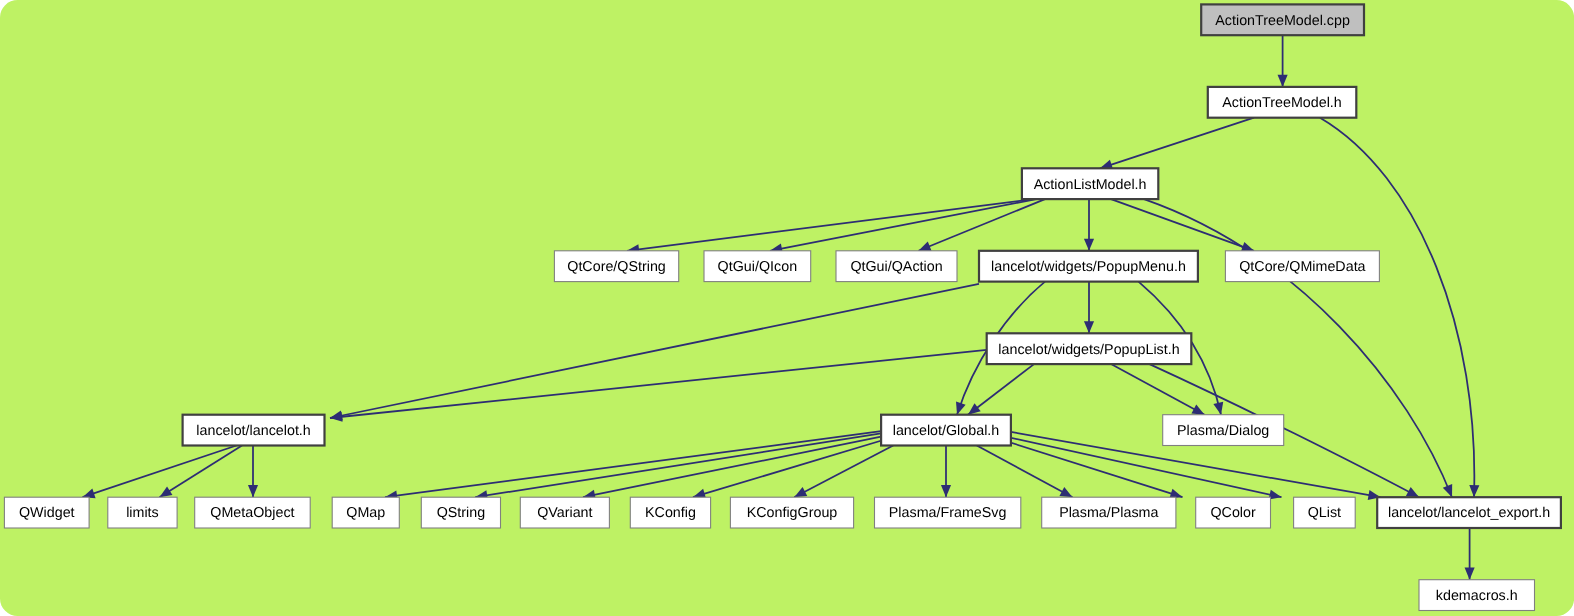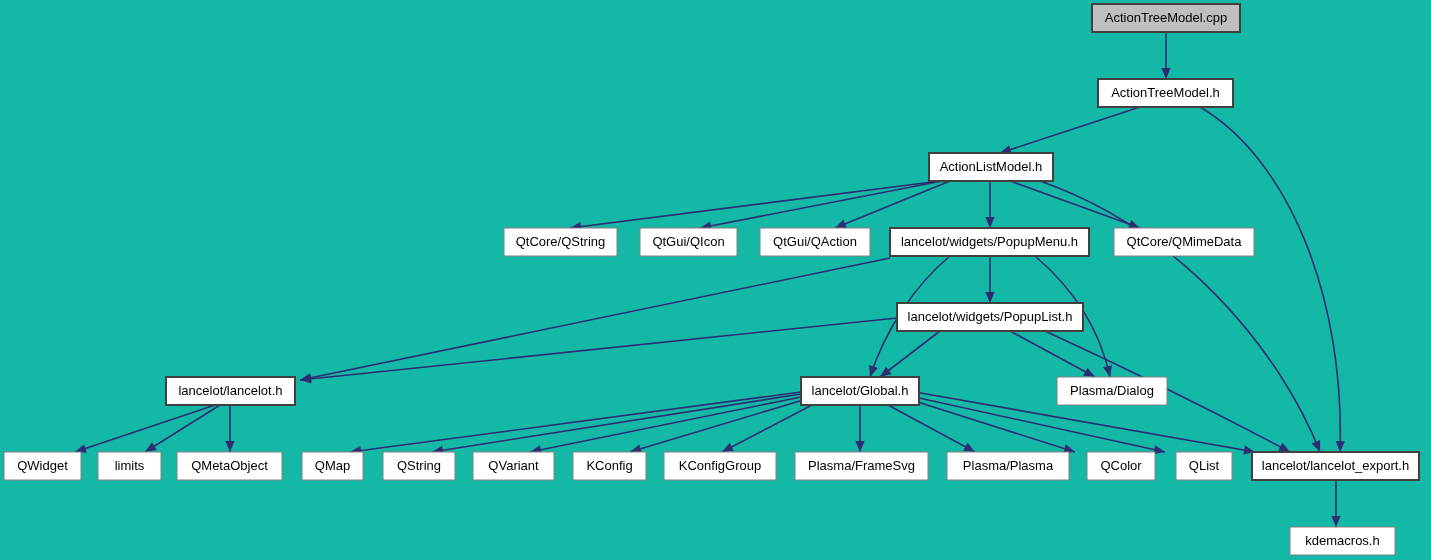--- a/index.html
+++ b/index.html
@@ -4,23 +4,24 @@
 <style>
   html, body {
     margin: 0;
     padding: 0;
     background: #ffffff;
   }
   #graph-root {
     position: relative;
     width: 1431px;
     height: 560px;
-    background: #14b8a6;
+    background: #bef264;
     font-family: "Liberation Sans", sans-serif;
     overflow: hidden;
+    border-radius: 16px;
   }
   svg#graph-svg {
     position: absolute;
     left: 0;
     top: 0;
     width: 1431px;
     height: 560px;
     display: block;
   }
   .node-rect {

